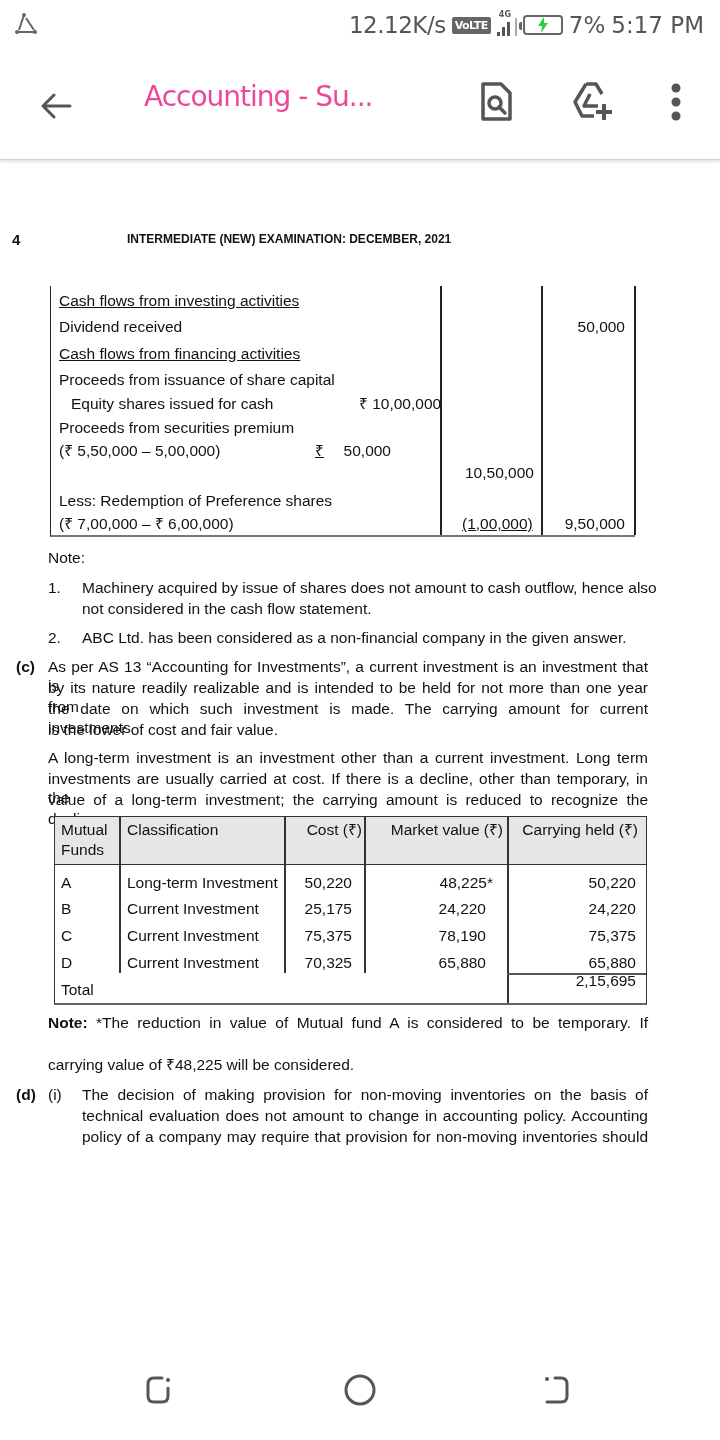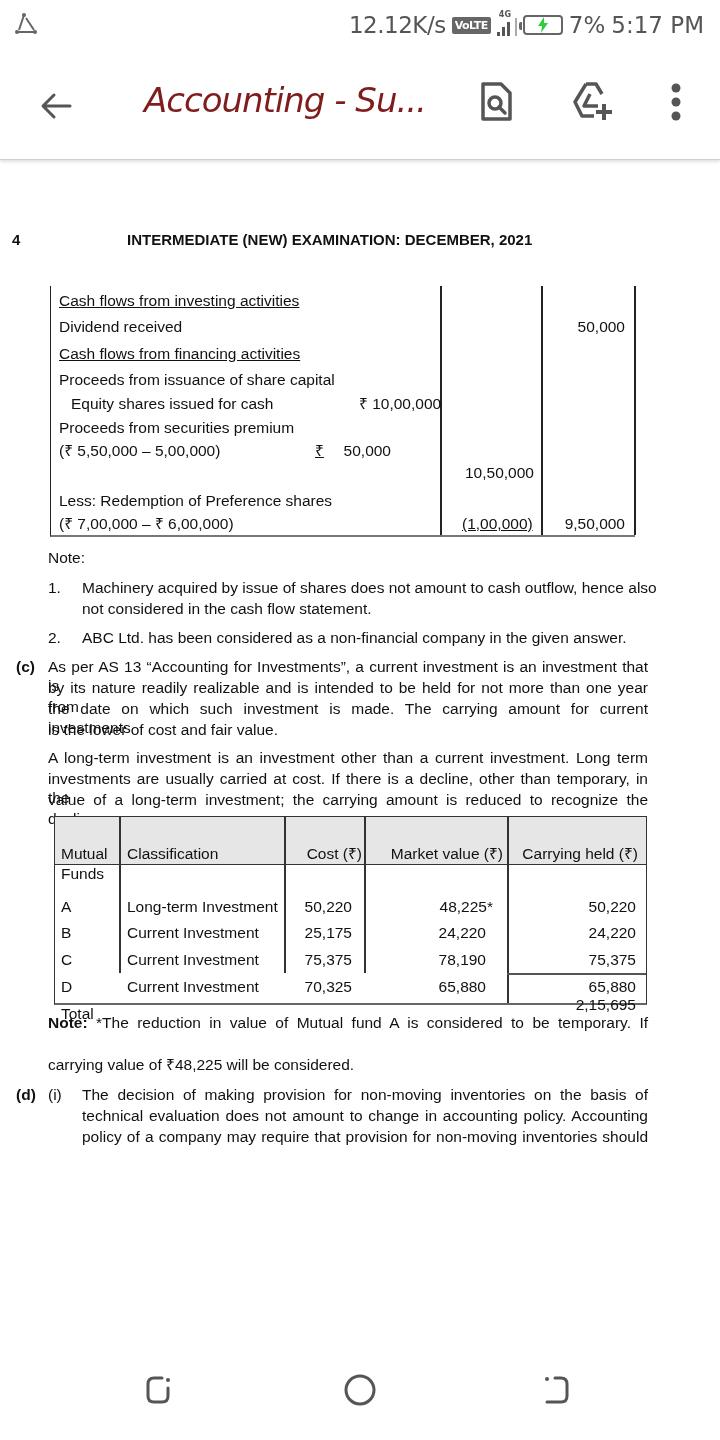--- a/index.html
+++ b/index.html
@@ -13,42 +13,42 @@
   .sb-speed { letter-spacing: -0.5px; }
   .volte { background: #666; color: #fff; font-size: 11px; padding: 2px 3px; border-radius: 2px; font-weight: bold; letter-spacing: -0.5px; }
   .signal { display: flex; align-items: flex-end; height: 22px; gap: 2px; position: relative; }
   .signal .lbl4g { position: absolute; top: -4px; left: 2px; font-size: 8px; font-weight: bold; color: #555; }
   .battery { width: 40px; height: 20px; border: 2px solid #666; border-radius: 4px; position: relative; display: flex; align-items: center; justify-content: center; }
   .battery::before { content: ""; position: absolute; left: -6px; top: 5px; width: 3px; height: 8px; background: #666; border-radius: 2px 0 0 2px; }
 
   
   .app-bar { position: absolute; top: 50px; left: 0; width: 720px; height: 110px; background: #fff; border-bottom: 1px solid #d0d0d0; box-shadow: 0 2px 3px rgba(0,0,0,0.12); }
   .back-btn { position: absolute; left: 36px; top: 36px; width: 40px; height: 40px; }
-  .app-title { position: absolute; left: 144px; top: 30px; font-size: 34px; color: #7f1d1d; font-family: "DejaVu Sans", sans-serif; letter-spacing: -1px; font-style: italic; }
+  .app-title { position: absolute; left: 144px; top: 30px; font-size: 28px; color: #ec4899; font-family: "DejaVu Sans", sans-serif; letter-spacing: -1px; }
   .ab-icon { position: absolute; top: 30px; width: 44px; height: 44px; }
 
   
   .doc { position: absolute; top: 160px; left: 0; width: 720px; height: 1180px; font-size: 15.5px; line-height: 19px; }
   .page-num { position: absolute; left: 12px; top: 70px; font-weight: bold; font-size: 15px; }
-  .page-header { position: absolute; left: 127px; top: 70px; font-weight: bold; font-size: 15px; }
+  .page-header { position: absolute; left: 127px; top: 70px; font-weight: bold; font-size: 12px; }
 
   .cf-table { position: absolute; left: 50px; top: 126px; width: 585px; height: 251px; border-left: 1.5px solid #222; border-bottom: 2px solid #777; }
   .cf-table .vline { position: absolute; top: 0; bottom: 0; width: 1.5px; background: #222; }
   .cf-line { position: absolute; left: 8px; white-space: nowrap; }
   .u { text-decoration: underline; }
   .amt { position: absolute; white-space: nowrap; }
 
   .txt { position: absolute; white-space: nowrap; }
   .just { position: absolute; text-align: justify; text-align-last: justify; white-space: normal; }
 
   .mf-table { position: absolute; left: 54px; top: 656px; width: 593px; border: 1.5px solid #333; border-bottom: 2px solid #666; }
   .mf-head { height: 48px; background: #e6e6e6; border-bottom: 1.5px solid #333; position: relative; }
   .mf-body { position: relative; height: 138px; }
   .mf-col-v { position: absolute; width: 1.5px; background: #333; }
-  .cell { position: absolute; white-space: nowrap; margin-top: 24px; }
+  .cell { position: absolute; white-space: nowrap; }
   .r { text-align: right; }
 
   
   .nav-bar { position: absolute; top: 1340px; left: 0; width: 720px; height: 100px; }
   .nav-btn { position: absolute; top: 30px; width: 40px; height: 40px; }
 </style>
 </head>
 <body>
 
 <div class="status-bar">

